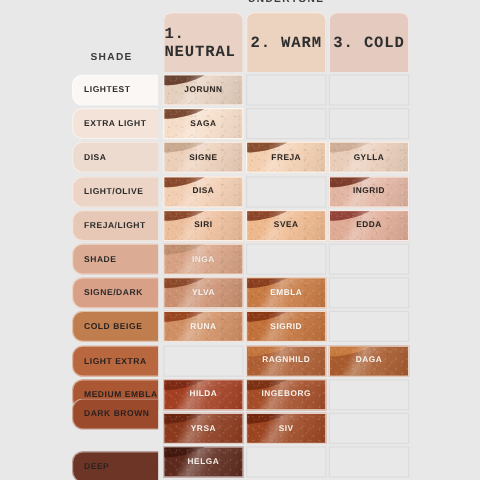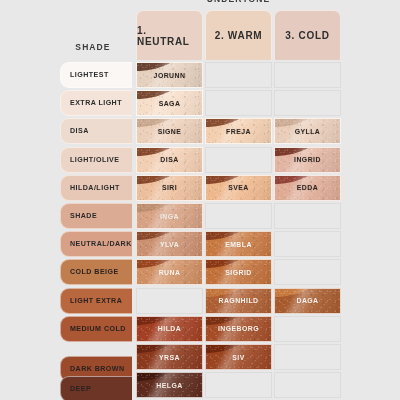--- a/index.html
+++ b/index.html
@@ -23,25 +23,26 @@
     text-align:center;
     font-size:8.5px;font-weight:700;letter-spacing:1.1px;
     color:#3b3b3b;
   }
 
   
   .colhead{
     position:absolute;top:10px;height:50px;
     border-radius:7px 7px 0 0;
     display:flex;align-items:center;justify-content:center;
-    font-size:10px;font-weight:700;letter-spacing:.7px;
+    font-size:13px;font-weight:700;letter-spacing:.7px;
     color:#2e2e2e;
     box-sizing:border-box;
     border:1px solid rgba(255,255,255,.55);
     border-bottom:none;
+    font-family:Liberation Mono, monospace;
   }
 
   
   .rowlabel{
     position:absolute;left:60px;width:72px;height:26px;
     border-radius:9px 0 0 9px;
     display:flex;align-items:center;
     padding-left:9px;
     box-sizing:border-box;
     font-size:7.1px;font-weight:700;letter-spacing:.45px;
@@ -110,27 +111,27 @@
   <div id="colheads">
       <div class="colhead" style="left: 136px; width: 67px; background: rgb(233, 210, 197);">1. NEUTRAL</div>
       <div class="colhead" style="left: 205px; width: 67px; background: rgb(236, 211, 192);">2. WARM</div>
       <div class="colhead" style="left: 274px; width: 67px; background: rgb(229, 202, 192);">3. COLD</div>
     </div>
   <div id="rowlabels">
       <div class="rowlabel" style="top: 62px; background: rgb(250, 247, 245);">LIGHTEST</div>
       <div class="rowlabel" style="top: 90.2px; background: rgb(243, 227, 217);">EXTRA LIGHT</div>
       <div class="rowlabel" style="top: 118.4px; background: rgb(238, 219, 207);">DISA</div>
       <div class="rowlabel" style="top: 146.6px; background: rgb(236, 212, 198);">LIGHT/OLIVE</div>
-      <div class="rowlabel" style="top: 174.8px; background: rgb(231, 200, 182);">HILDA/LIGHT</div>
+      <div class="rowlabel" style="top: 174.8px; background: rgb(231, 200, 182);">FREJA/LIGHT</div>
       <div class="rowlabel" style="top: 203px; background: rgb(220, 171, 147);">SHADE</div>
-      <div class="rowlabel" style="top: 231.2px; background: rgb(216, 160, 135);">NEUTRAL/DARK</div>
+      <div class="rowlabel" style="top: 231.2px; background: rgb(216, 160, 135);">SIGNE/DARK</div>
       <div class="rowlabel" style="top: 259.4px; background: rgb(192, 126, 79); color: rgb(42, 34, 32);">COLD BEIGE</div>
       <div class="rowlabel" style="top: 287.6px; background: rgb(185, 103, 63); color: rgb(42, 34, 32);">LIGHT EXTRA</div>
-      <div class="rowlabel" style="top: 315.8px; background: rgb(171, 87, 51); color: rgb(42, 34, 32);">MEDIUM COLD</div>
-      <div class="rowlabel" style="top: 356px; background: rgb(155, 74, 44); color: rgb(42, 34, 32);">DARK BROWN</div>
+      <div class="rowlabel" style="top: 315.8px; background: rgb(171, 87, 51); color: rgb(42, 34, 32);">MEDIUM EMBLA</div>
+      <div class="rowlabel" style="top: 332px; background: rgb(155, 74, 44); color: rgb(42, 34, 32);">DARK BROWN</div>
       <div class="rowlabel" style="top: 376px; background: rgb(109, 53, 38); color: rgb(42, 34, 32);">DEEP</div>
     </div>
   <div id="cells">
       <div class="cell" style="left: 136px; width: 67px; top: 62px; background: rgb(229, 207, 189);">
         <div class="smear" style="background: rgb(107, 68, 51);"></div>
         <div class="shine"></div>
         <div class="grain"></div>
         <span class="nm" style="color: rgb(45, 37, 32);">JORUNN</span>
       </div>
       <div class="cell empty" style="left: 205px; width: 67px; top: 62px;"></div>

